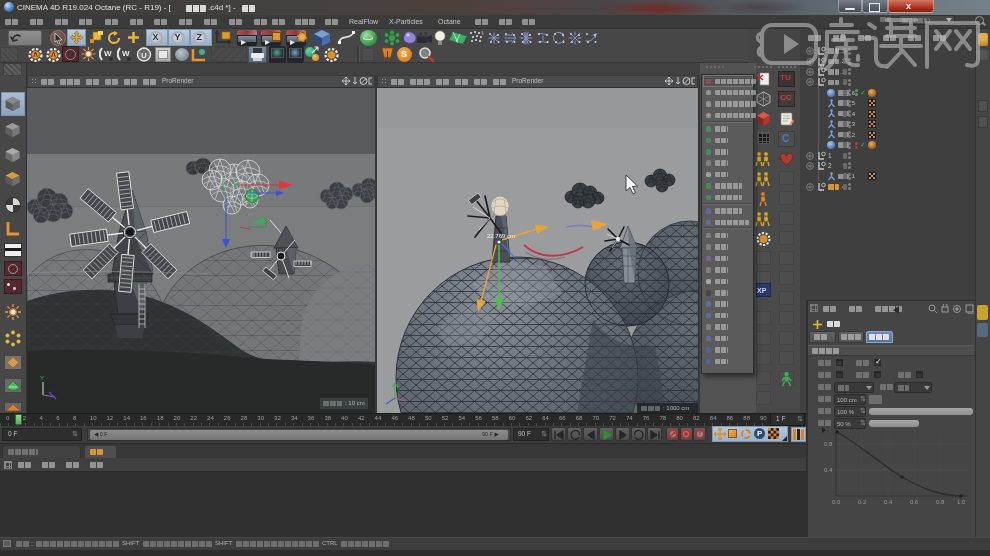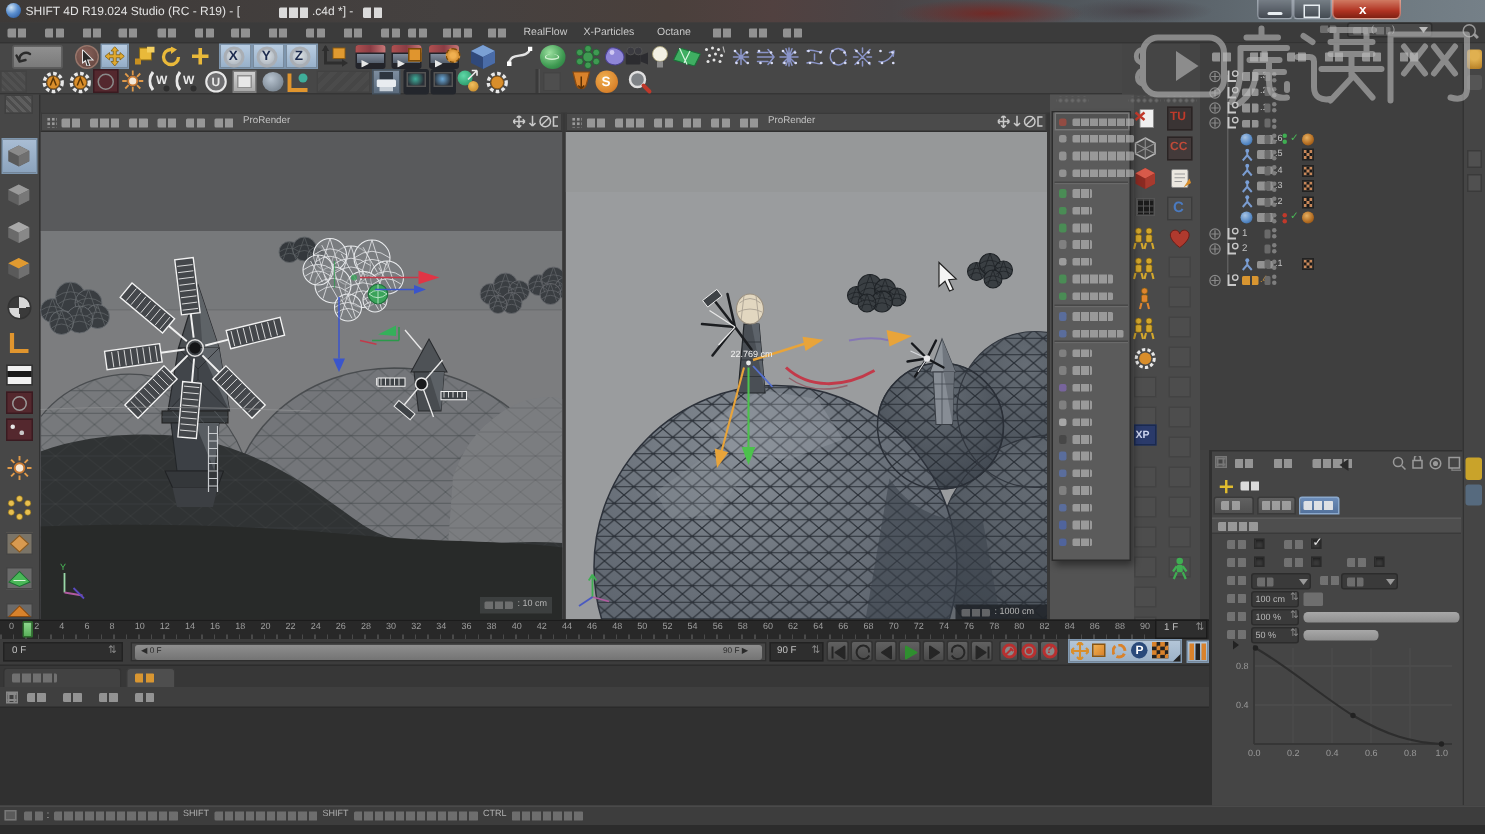--- a/index.html
+++ b/index.html
@@ -11,21 +11,21 @@
 .g.orn{background:repeating-linear-gradient(90deg,rgba(224,154,48,.95) 0 5.6px,rgba(224,154,48,0) 5.6px 7px);}
 .g.wht{background:repeating-linear-gradient(90deg,rgba(235,235,235,.9) 0 5.6px,rgba(235,235,235,0) 5.6px 7px);}
 .ic{position:absolute;}
 svg{display:block}
 </style></head><body>
 <div id="app">
 <div class="abs " style="left:0px;top:0px;width:990px;height:15px;background:linear-gradient(90deg,#3e3a38 0%,#454140 30%,#4a403c 45%,#514140 52%,#4a4446 60%,#4e5358 70%,#5d666d 82%,#6e7980 93%,#758088 100%);"></div>
     <div class="abs " style="left:540px;top:0px;width:200px;height:15px;background:radial-gradient(ellipse 90px 14px at 60% 60%,rgba(120,35,30,.85),rgba(120,35,30,0) 70%);"></div>
     <div class="abs " style="left:700px;top:0px;width:120px;height:15px;background:radial-gradient(ellipse 70px 12px at 50% 50%,rgba(60,45,50,.5),rgba(60,45,50,0) 70%);"></div>
     <div class="abs " style="left:4px;top:2px;width:10px;height:10px;border-radius:50%;background:radial-gradient(circle at 35% 30%,#cfe2f2,#5b8fd0 45%,#1d4a8f);"></div>
-    <span class="t" style="left:17px;top:4px;font-size:8px;color:#e2e2e2;">SHIFT 4D R19.024 Studio (RC - R19) - [</span>
+    <span class="t" style="left:17px;top:4px;font-size:8px;color:#e2e2e2;">CINEMA 4D R19.024 Octane (RC - R19) - [</span>
     <i class="g wht" style="left:186px;top:5px;width:19.6px;height:7px;"></i>
     <span class="t" style="left:208px;top:4px;font-size:8px;color:#e2e2e2;">.c4d *] - </span>
     <i class="g wht" style="left:242px;top:5px;width:12.6px;height:7px;"></i>
     <div class="abs " style="left:838px;top:0px;width:24px;height:13px;background:linear-gradient(rgba(118,126,134,.95),rgba(66,72,80,.95));border:1px solid rgba(210,220,230,.45);border-top:none;border-radius:0 0 3px 3px;box-sizing:border-box;"></div>
     <div class="abs " style="left:862px;top:0px;width:26px;height:13px;background:linear-gradient(rgba(118,126,134,.95),rgba(66,72,80,.95));border:1px solid rgba(210,220,230,.45);border-top:none;border-radius:0 0 3px 3px;box-sizing:border-box;"></div>
     <div class="abs " style="left:888px;top:0px;width:46px;height:13px;background:linear-gradient(#d07a62,#b03322 60%,#7e2012);border:1px solid rgba(230,190,180,.55);border-top:none;border-radius:0 0 4px 4px;box-sizing:border-box;"></div>
     <div class="abs " style="left:845px;top:8px;width:10px;height:2px;background:#e8eef2;border-radius:1px;"></div>
     <div class="abs " style="left:869px;top:3px;width:9px;height:7px;border:1.5px solid #e8eef2;"></div>
     <span class="t" style="left:906px;top:2px;font-size:9px;color:#fff;font-weight:bold;">x</span>
     <div class="abs " style="left:0px;top:15px;width:990px;height:14px;background:#3b3b3b;border-bottom:1px solid #333;box-sizing:border-box;"></div>

